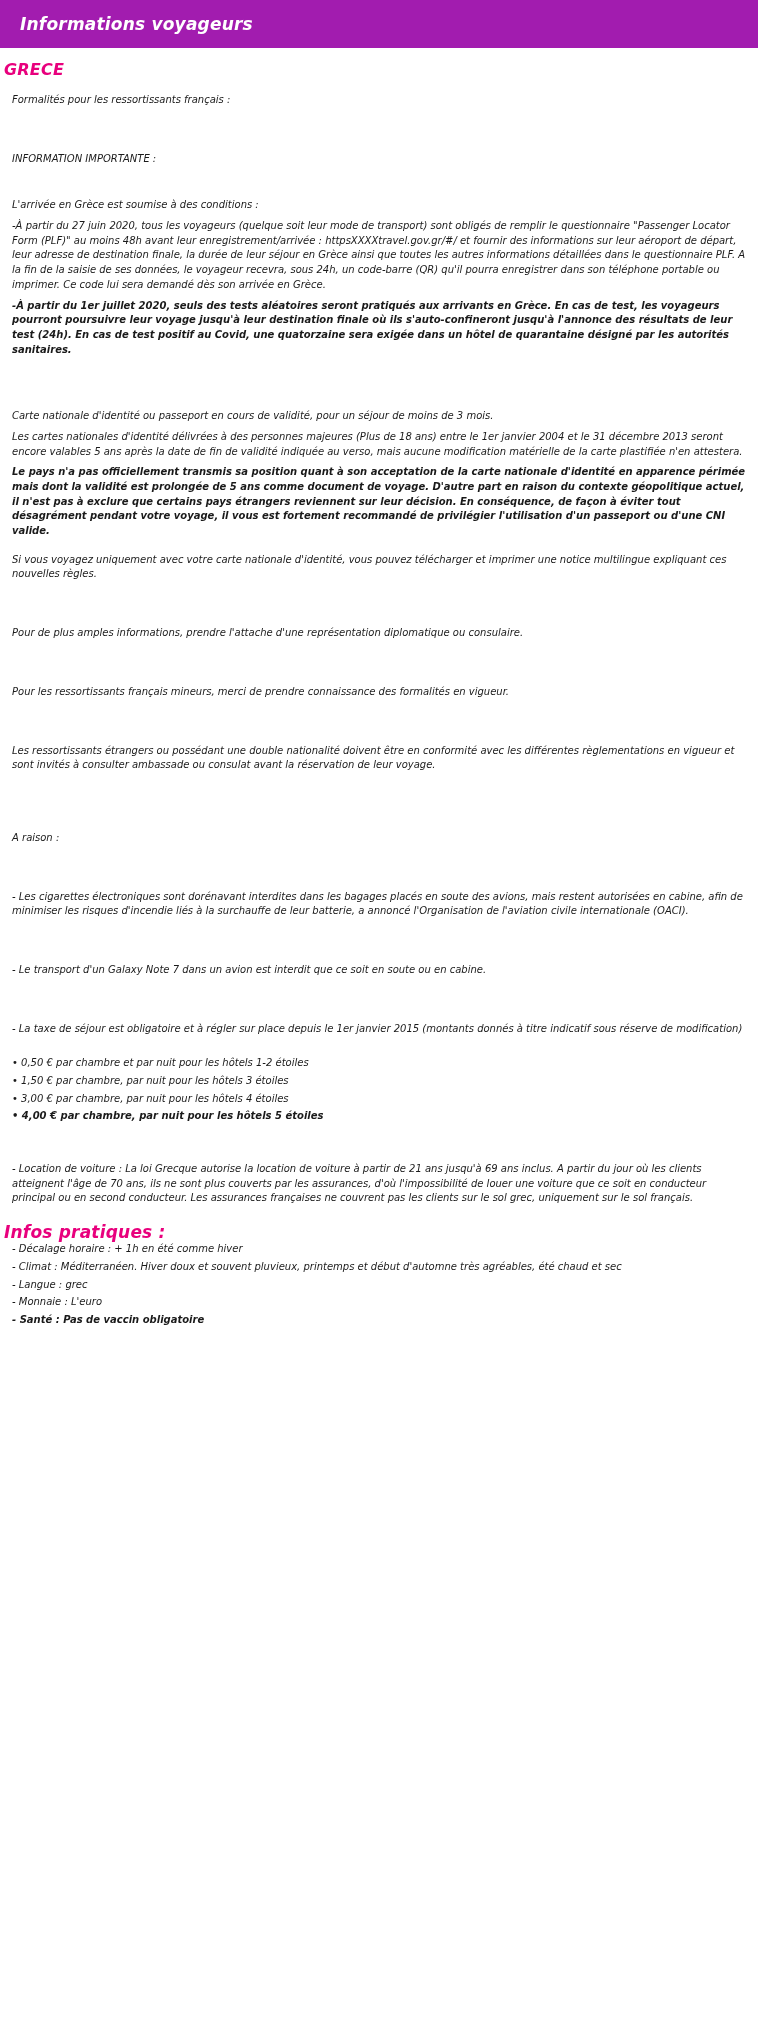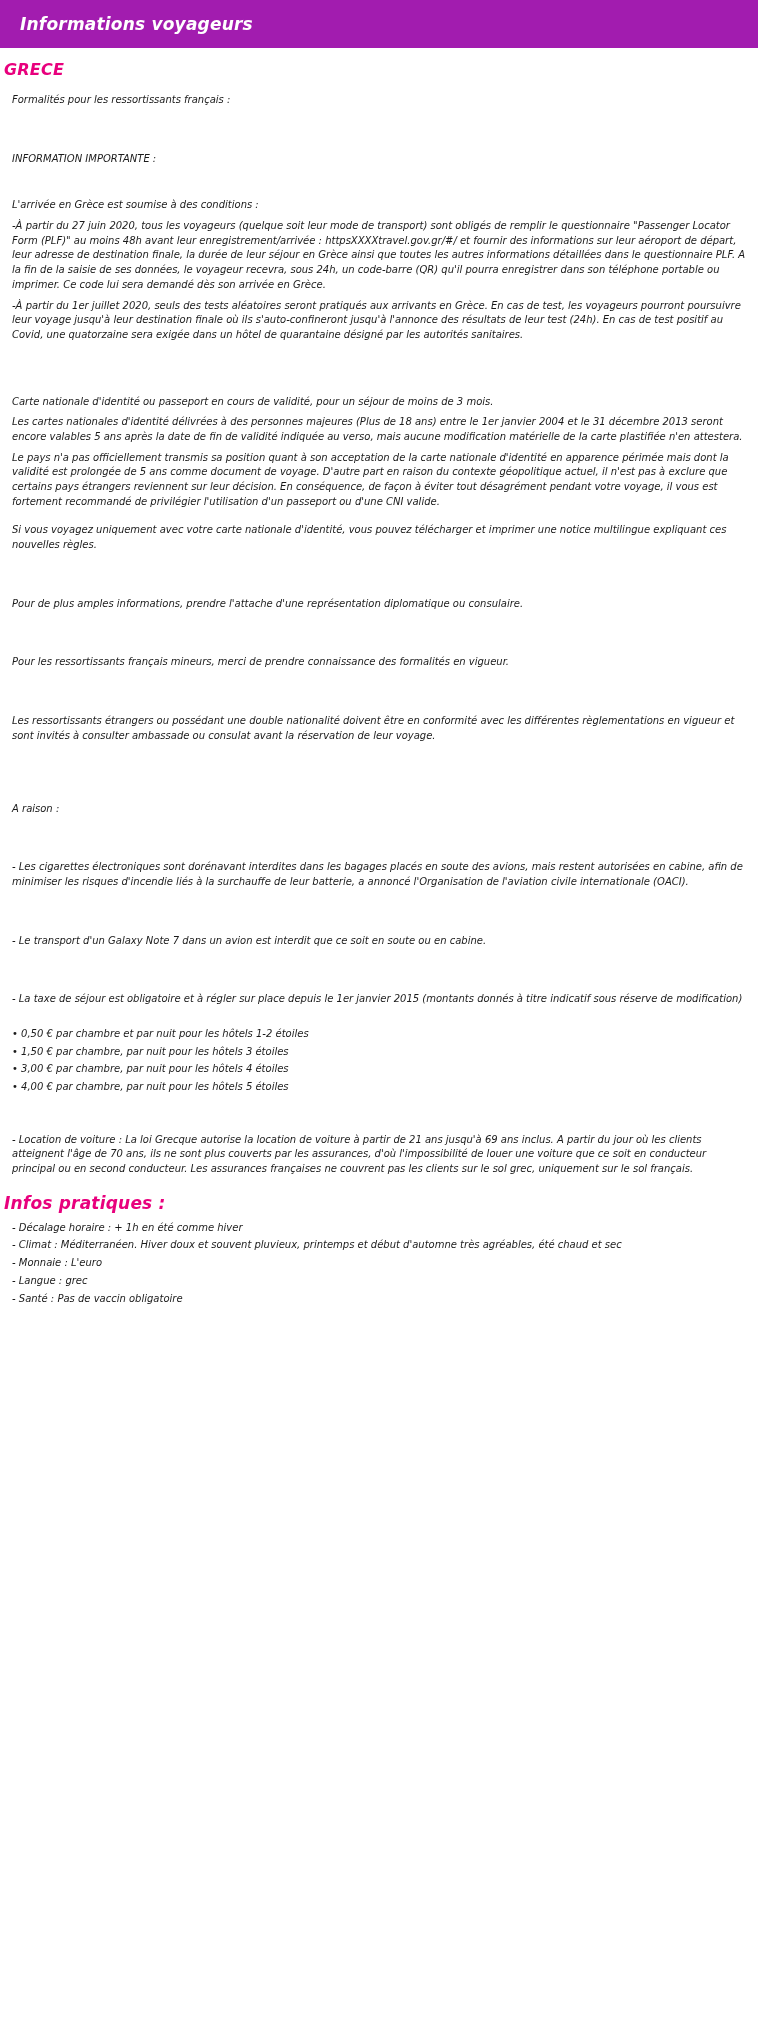--- a/index.html
+++ b/index.html
@@ -42,36 +42,36 @@
     font-weight: bold;
     font-size: 16px;
     margin: 12px 0 14px 0;
     letter-spacing: 0.2px;
   }
   h2.section-title {
     color: #e8007d;
     font-style: italic;
     font-weight: bold;
     font-size: 17px;
-    margin: 16px 0 8px 0;
+    margin: 16px 0 0 0;
     letter-spacing: 0.2px;
   }
   p.para {
     font-style: italic;
     font-size: 10px;
     line-height: 1.47;
     margin: 0 0 6px 8px;
     color: #1a1a1a;
   }
   .spacer-sm { height: 14px; }
   .spacer-md { height: 26px; }
   .spacer-lg { height: 38px; }
   .spacer-xl { height: 52px; }
   .block { margin: 0; }
-  .block p:last-child { margin-bottom: 0; }
+  .block p:last-child { margin-bottom: 0; font-weight: bold; }
   .bullet-list p { margin-bottom: 3px; }
 </style>
 </head>
 <body>
 
 <div class="page">
 
   <div class="header-bar">
     <span class="header-title">Informations voyageurs</span>
   </div>
@@ -145,19 +145,19 @@
 
     <div class="spacer-lg"></div>
 
     <p class="para">- Location de voiture :  La loi Grecque autorise la location de voiture à partir de 21 ans jusqu'à 69 ans inclus. A partir du jour où les clients atteignent l'âge de 70 ans, ils ne sont plus couverts par les assurances, d'où l'impossibilité de louer une voiture que ce soit en conducteur principal ou en second conducteur. Les assurances françaises ne couvrent pas les clients sur le sol grec, uniquement sur le sol français.</p>
 
     <h2 class="section-title">Infos pratiques :</h2>
 
     <div class="block bullet-list">
       <p class="para">- Décalage horaire : + 1h en été comme hiver</p>
       <p class="para">- Climat : Méditerranéen. Hiver doux et souvent pluvieux, printemps et début d'automne très agréables, été chaud et sec</p>
+      <p class="para">- Langue : grec</p>
       <p class="para">- Monnaie : L'euro</p>
-      <p class="para">- Langue : grec</p>
       <p class="para">- Santé : Pas de vaccin obligatoire</p>
     </div>
 
   </div>
 </div>
 
 </body></html>

